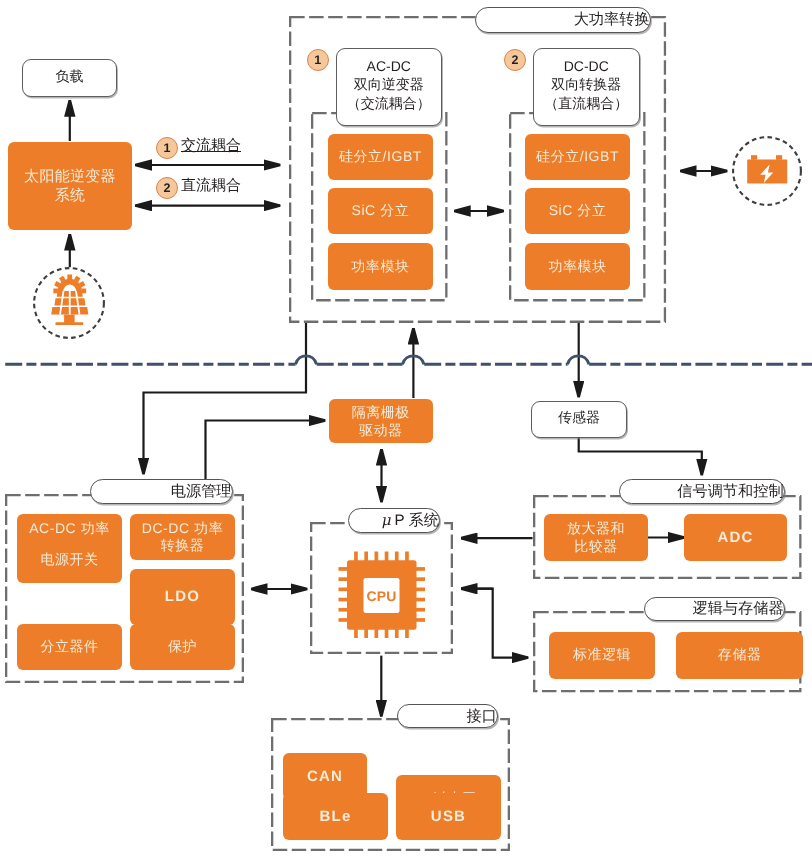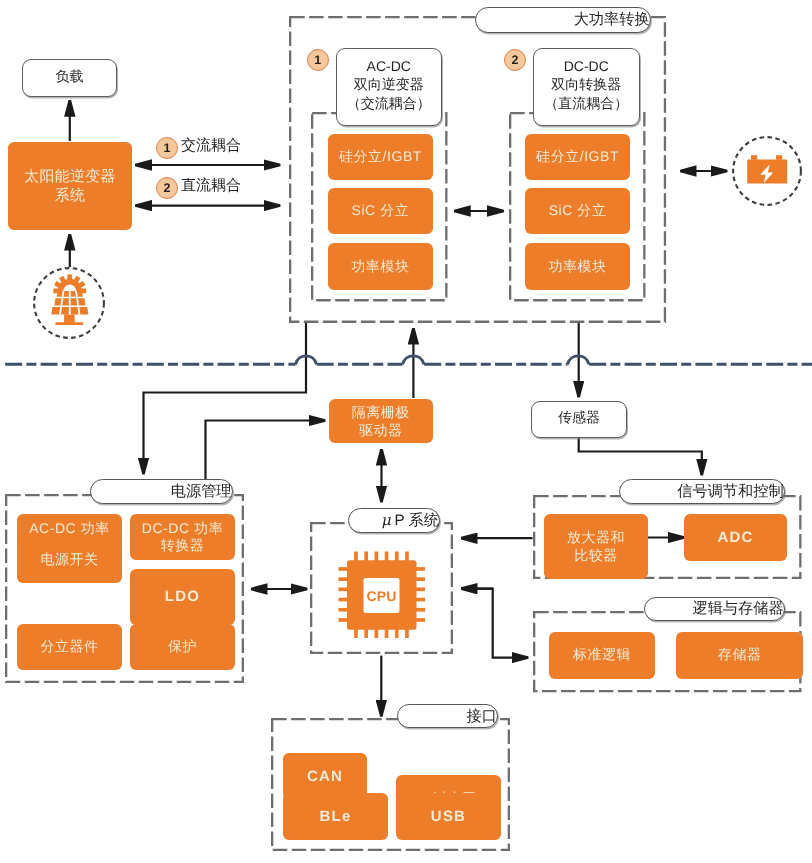--- a/index.html
+++ b/index.html
@@ -132,21 +132,21 @@
       <path d="M32.5 25.9 L29.0 49.6"></path>
       <path d="M45.0 25.9 L48.5 49.6"></path>
       <path d="M38.75 25.9 L38.75 49.6"></path>
     </g>
   </svg>
 </div>
 
 <div class="abs badge" style="left:156px;top:137px;width:22px;height:22px;">
   <span>1</span>
 </div>
-<div class="abs cap" style="left:181px;top:138px;">交流耦合</div>
+<div class="abs cap" style="left:181px;top:138px;text-decoration:underline;">交流耦合</div>
 
 <div class="abs badge" style="left:156px;top:177px;width:22px;height:22px;">
   <span>2</span>
 </div>
 <div class="abs cap" style="left:181px;top:178px;">直流耦合</div>
 
 <div class="abs dash" style="left:289.4px;top:15.8px;width:377.1px;height:306.9px;">
       <svg viewBox="0 0 377.1 306.9">
         <rect x="1.15" y="1.15" width="374.8" height="304.6"></rect>
       </svg>
@@ -298,21 +298,21 @@
 </div>
 
 <div class="abs dash" style="left:532.8px;top:494.5px;width:268.5px;height:84.1px;">
       <svg viewBox="0 0 268.5 84.1">
         <rect x="1.15" y="1.15" width="266.2" height="81.8"></rect>
       </svg>
     </div>
 <div class="abs pill" style="left:619.4px;top:479.2px;width:165.2px;height:24.4px;">
   <span>信号调节和控制</span>
 </div>
-<div class="abs ob" style="left:544.4px;top:514px;width:103.2px;height:65px;align-items:center;">
+<div class="abs ob" style="left:544.4px;top:514px;width:103.2px;height:47px;align-items:center;">
   <span>放大器和</span>
   <span>比较器</span>
     </div>
 <div class="abs ob b" style="left:684px;top:514px;width:103.2px;height:47px;">
   <span>ADC</span>
     </div>
 
 <div class="abs dash" style="left:532.8px;top:611.4px;width:268.5px;height:81.2px;">
       <svg viewBox="0 0 268.5 81.2">
         <rect x="1.15" y="1.15" width="266.2" height="78.9"></rect>

